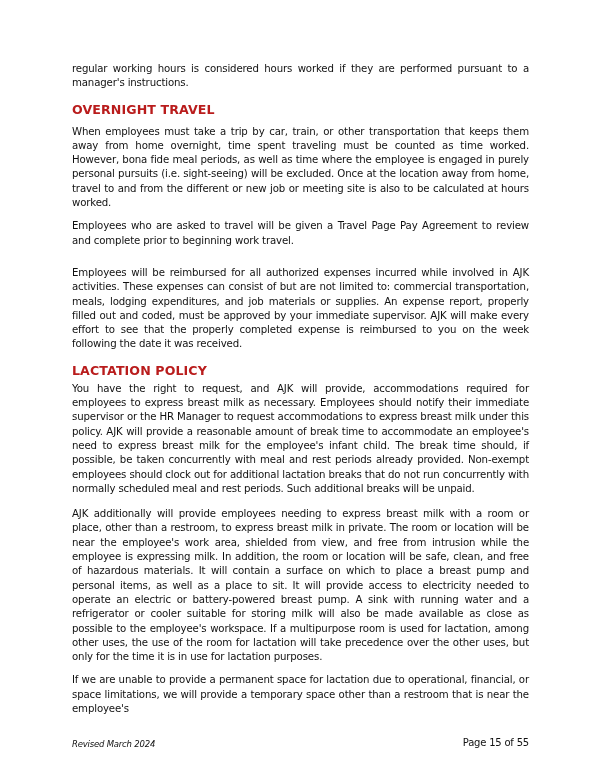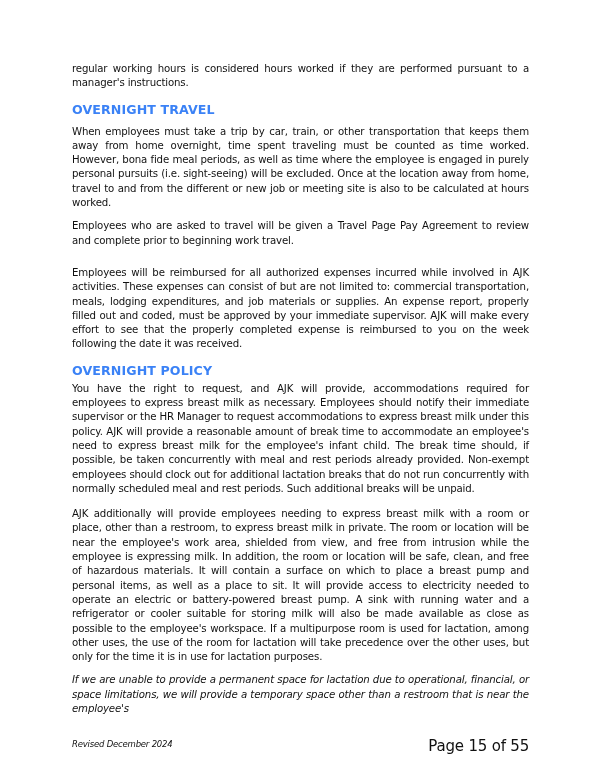--- a/index.html
+++ b/index.html
@@ -37,21 +37,21 @@
       letter-spacing: -0.15px;
       word-spacing: 0px;
     }
     h2.section-heading {
       margin: 0;
       font-family: "DejaVu Sans", "Liberation Sans", sans-serif;
       font-weight: bold;
       font-size: 12.6px;
       line-height: 16px;
       letter-spacing: 0.1px;
-      color: #3b82f6;
+      color: #b91c1c;
     }
     .gap-sm { height: 9px; }
     .gap-md { height: 11px; }
     .gap-head { height: 7px; }
 
     .footer {
       position: absolute;
       left: 72px;
       top: 737px;
       width: 457px;
@@ -60,21 +60,21 @@
     .footer-left {
       position: absolute;
       left: 0; top: 2px;
       font-size: 8.5px;
       font-style: italic;
       letter-spacing: -0.2px;
     }
     .footer-right {
       position: absolute;
       right: 0; top: 0;
-      font-size: 15px;
+      font-size: 10px;
       letter-spacing: -0.2px;
     }
   </style>
 </head>
 <body>
 
 <div class="page">
   <div class="content">
 
     <p class="body-text">regular working hours is considered hours worked if they are performed pursuant to a manager's instructions.</p>
@@ -84,27 +84,27 @@
     <div class="gap-head"></div>
     <p class="body-text">When employees must take a trip by car, train, or other transportation that keeps them away from home overnight, time spent traveling must be counted as time worked.  However, bona fide meal periods, as well as time where the employee is engaged in purely personal pursuits (i.e. sight-seeing) will be excluded.  Once at the location away from home, travel to and from the different or new job or meeting site is also to be calculated at hours worked.</p>
     <div class="gap-sm"></div>
     <p class="body-text">Employees who are asked to travel will be given a Travel Page Pay Agreement to review and complete prior to beginning work travel.</p>
 
     <div class="gap-md"></div>
     <div class="gap-head"></div>
     <p class="body-text">Employees will be reimbursed for all authorized expenses incurred while involved in AJK activities.  These expenses can consist of but are not limited to: commercial transportation, meals, lodging expenditures, and job materials or supplies.  An expense report, properly filled out and coded, must be approved by your immediate supervisor.  AJK will make every effort to see that the properly completed expense is reimbursed to you on the week following the date it was received.</p>
 
     <div class="gap-md"></div>
-    <h2 class="section-heading">OVERNIGHT POLICY</h2>
+    <h2 class="section-heading">LACTATION POLICY</h2>
     <div style="height:3px"></div>
     <p class="body-text">You have the right to request, and AJK will provide, accommodations required for employees to express breast milk as necessary.  Employees should notify their immediate supervisor or the HR Manager to request accommodations to express breast milk under this policy.  AJK will provide a reasonable amount of break time to accommodate an employee's need to express breast milk for the employee's infant child.  The break time should, if possible, be taken concurrently with meal and rest periods already provided.  Non-exempt employees should clock out for additional lactation breaks that do not run concurrently with normally scheduled meal and rest periods. Such additional breaks will be unpaid.</p>
     <div class="gap-md"></div>
     <p class="body-text">AJK additionally will provide employees needing to express breast milk with a room or place, other than a restroom, to express breast milk in private.  The room or location will be near the employee's work area, shielded from view, and free from intrusion while the employee is expressing milk.  In addition, the room or location will be safe, clean, and free of hazardous materials.  It will contain a surface on which to place a breast pump and personal items, as well as a place to sit.  It will provide access to electricity needed to operate an electric or battery-powered breast pump.  A sink with running water and a refrigerator or cooler suitable for storing milk will also be made available as close as possible to the employee's workspace.  If a multipurpose room is used for lactation, among other uses, the use of the room for lactation will take precedence over the other uses, but only for the time it is in use for lactation purposes.</p>
     <div class="gap-sm"></div>
-    <p class="body-text" style="text-align-last: justify; font-style: italic;">If we are unable to provide a permanent space for lactation due to operational, financial, or space limitations, we will provide a temporary space other than a restroom that is near the employee's</p>
+    <p class="body-text" style="text-align-last: justify;">If we are unable to provide a permanent space for lactation due to operational, financial, or space limitations, we will provide a temporary space other than a restroom that is near the employee's</p>
 
   </div>
 
   <div class="footer">
-    <span class="footer-left">Revised December 2024</span>
+    <span class="footer-left">Revised March 2024</span>
     <span class="footer-right">Page 15 of 55</span>
   </div>
 </div>
 
 </body></html>

